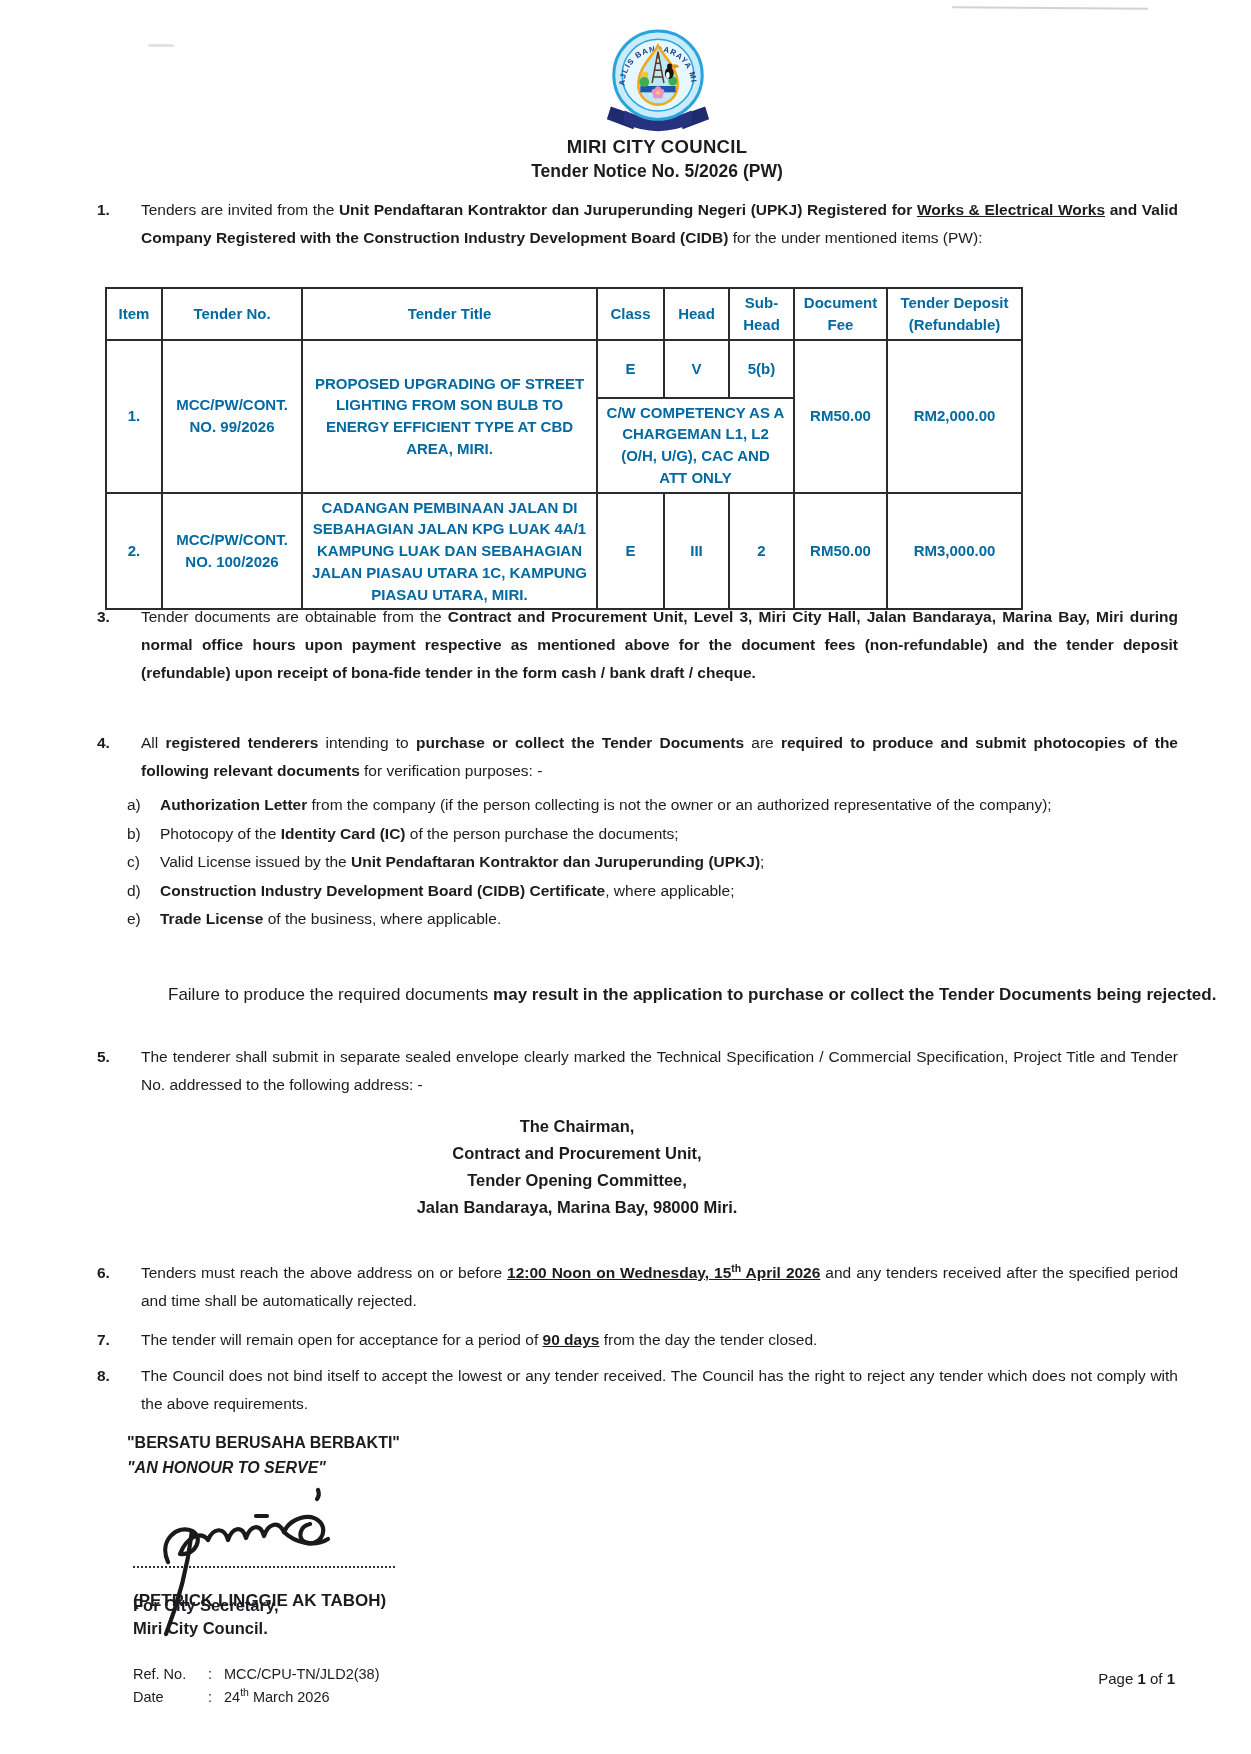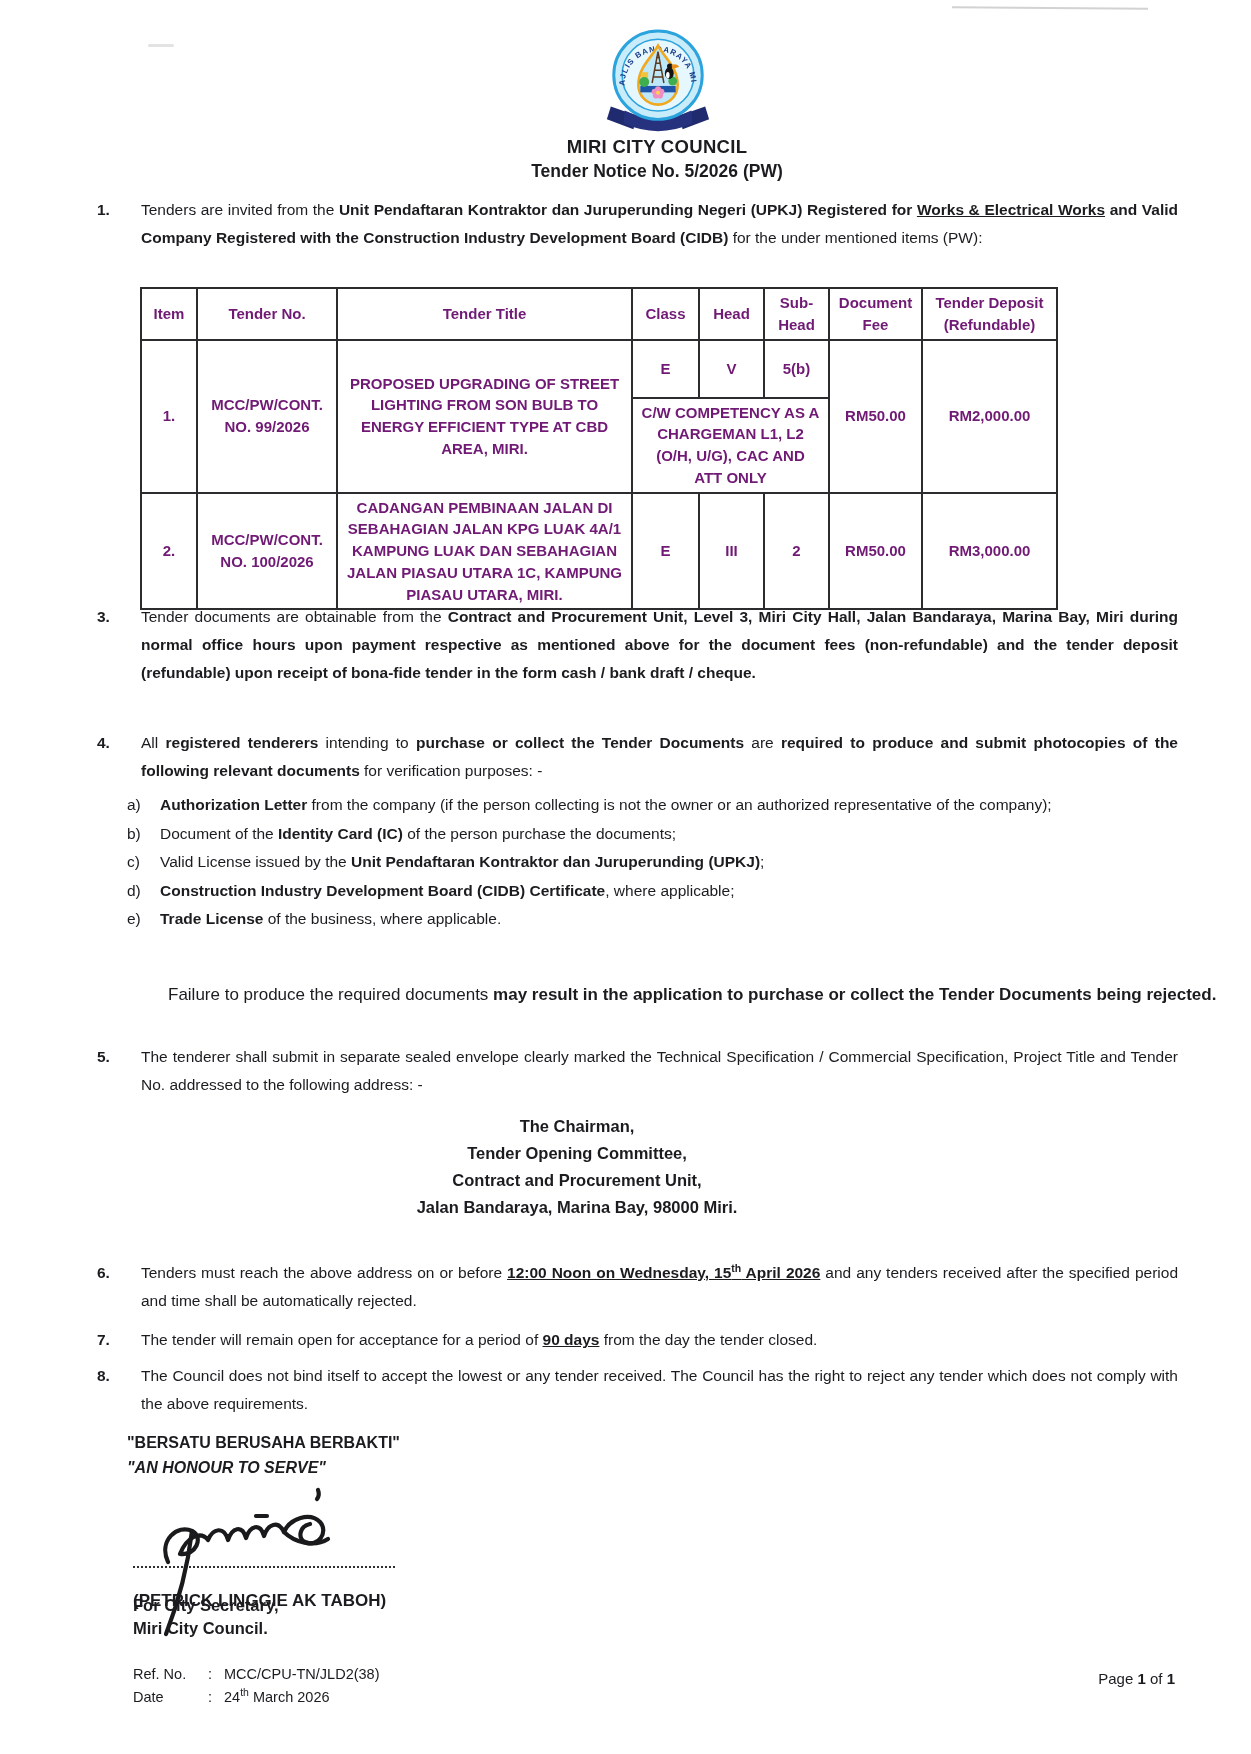--- a/index.html
+++ b/index.html
@@ -18,22 +18,22 @@
 
   
   .para{position:absolute;left:97px;width:1081px;font-size:15.5px;line-height:28px;}
   .para .num{position:absolute;left:0;top:0;font-weight:700;}
   .para .pbody{display:block;margin-left:44px;text-align:justify;}
   .b{font-weight:700;}
   .u{text-decoration:underline;}
   .sp{font-size:10.5px;vertical-align:super;line-height:0;}
 
   
-  .tender-table{position:absolute;left:140px;top:287px;width:916px;border-collapse:collapse;
-                table-layout:fixed;font-size:15px;font-weight:700;color:#701a75;}
+  .tender-table{position:absolute;left:105px;top:287px;width:916px;border-collapse:collapse;
+                table-layout:fixed;font-size:15px;font-weight:700;color:#0369a1;}
   .tender-table th,.tender-table td{border:2px solid #2c2c2e;padding:3px 8px;
                 text-align:center;vertical-align:middle;line-height:1.45;}
   .cell-title{text-align:justify;padding:8px 12px;margin-top:19px;}
   .cell-tender-no{text-align:left;padding-left:12px;}
 
   
   .doc-list{position:absolute;left:127px;top:791px;width:985px;font-size:15.5px;line-height:28.5px;}
   .doc-item{display:flex;}
   .doc-item .lbl{width:33px;flex:none;}
   .doc-item .txt{flex:1;}
@@ -169,21 +169,21 @@
     <span class="pbody"><span>All </span><span class="b">registered tenderers</span><span> intending to </span><span class="b">purchase or collect the Tender Documents</span><span> are </span><span class="b">required to produce and submit photocopies of the following relevant documents</span><span> for verification purposes: -</span></span>
   </div>
 
   <div class="doc-list">
     <div class="doc-item">
       <span class="lbl">a)</span>
       <span class="txt"><span class="b">Authorization Letter</span><span> from the company (if the person collecting is not the owner or an authorized representative of the company);</span></span>
     </div>
     <div class="doc-item">
       <span class="lbl">b)</span>
-      <span class="txt"><span>Document of the </span><span class="b">Identity Card (IC)</span><span> of the person purchase the documents;</span></span>
+      <span class="txt"><span>Photocopy of the </span><span class="b">Identity Card (IC)</span><span> of the person purchase the documents;</span></span>
     </div>
     <div class="doc-item">
       <span class="lbl">c)</span>
       <span class="txt"><span>Valid License issued by the </span><span class="b">Unit Pendaftaran Kontraktor dan Juruperunding (UPKJ)</span><span>;</span></span>
     </div>
     <div class="doc-item">
       <span class="lbl">d)</span>
       <span class="txt"><span class="b">Construction Industry Development Board (CIDB) Certificate</span><span>, where applicable;</span></span>
     </div>
     <div class="doc-item">
@@ -194,22 +194,22 @@
 
   <div class="note"><span>Failure to produce the required documents </span><span class="b">may result in the application to purchase or collect the Tender Documents being rejected.</span></div>
 
   <div class="para" style="top:1043px">
     <span class="num">5.</span>
     <span class="pbody">The tenderer shall submit in separate sealed envelope clearly marked the Technical Specification / Commercial Specification, Project Title and Tender No. addressed to the following address: -</span>
   </div>
 
   <div class="address">
     <div>The Chairman,</div>
+    <div>Contract and Procurement Unit,</div>
     <div>Tender Opening Committee,</div>
-    <div>Contract and Procurement Unit,</div>
     <div>Jalan Bandaraya, Marina Bay, 98000 Miri.</div>
   </div>
 
   <div class="para" style="top:1259px">
     <span class="num">6.</span>
     <span class="pbody"><span>Tenders must reach the above address on or before </span><span class="b u"><span>12:00 Noon on Wednesday, 15</span><sup class="sp">th</sup><span> April 2026</span></span><span> and any tenders received after the specified period and time shall be automatically rejected.</span></span>
   </div>
 
   <div class="para" style="top:1326px">
     <span class="num">7.</span>

